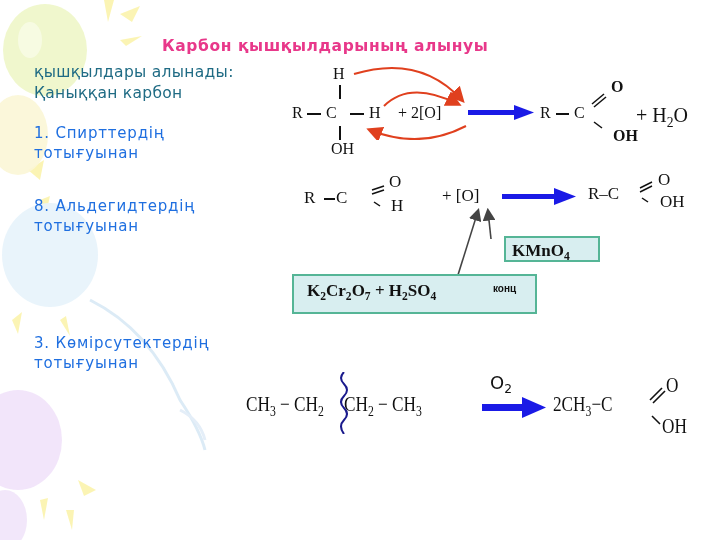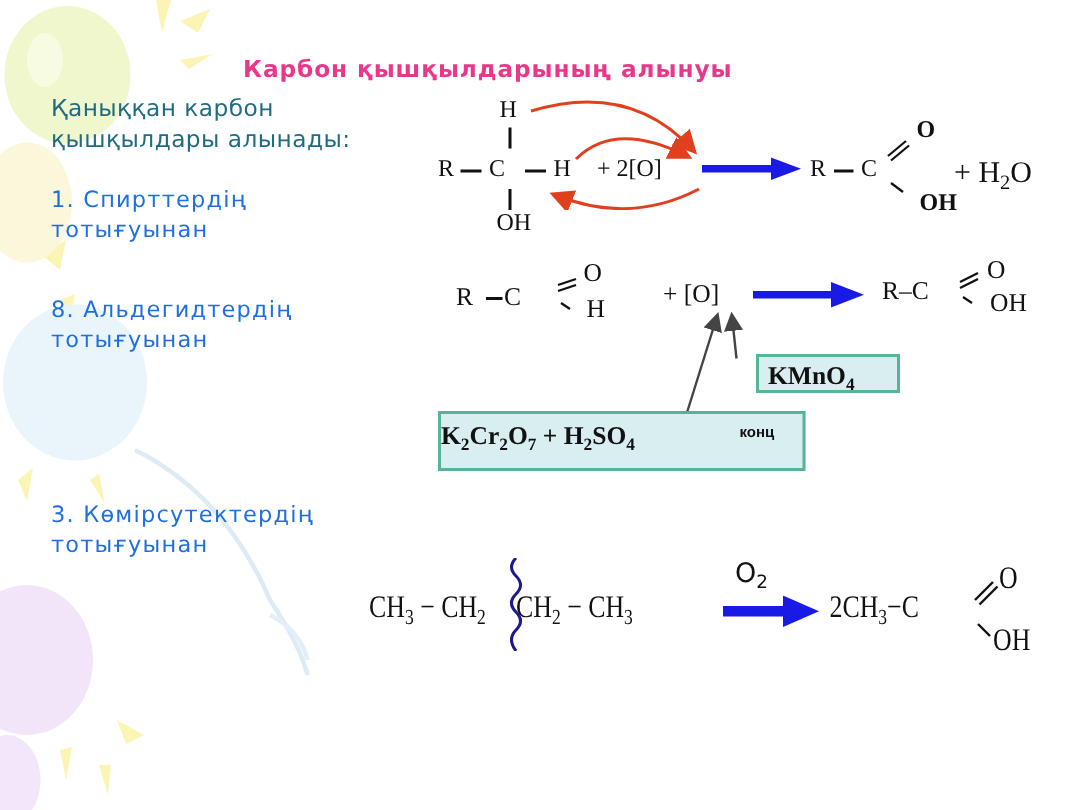--- a/index.html
+++ b/index.html
@@ -40,22 +40,22 @@
   <path d="M90 300 Q150 330 180 400 Q200 430 205 450" stroke="#dcebf6" stroke-width="3" fill="none"></path>
 
   <ellipse cx="18" cy="440" rx="44" ry="50" fill="#f1e4fa" opacity="0.95"></ellipse>
   <ellipse cx="5" cy="520" rx="22" ry="30" fill="#f1e4fa" opacity="0.9"></ellipse>
   <path d="M180 410 Q200 420 205 440" stroke="#e4eef8" stroke-width="3" fill="none"></path>
 </svg>
 
 <div class="abs title">Карбон қышқылдарының алынуы</div>
 
 <div class="abs intro">
+  <div>қышқылдары алынады:</div>
   <div>Қаныққан карбон</div>
-  <div>қышқылдары алынады:</div>
 </div>
 
 <div class="abs item" style="top:123px;">
   <div>1. Спирттердің</div>
   <div>тотығуынан</div>
 </div>
 <div class="abs item" style="top:196px;">
   <div>8. Альдегидтердің</div>
   <div>тотығуынан</div>
 </div>
@@ -137,21 +137,21 @@
       <marker id="ag" markerWidth="8" markerHeight="8" refX="6" refY="4" orient="auto">
           <path d="M0,0 L8,4 L0,8 z" fill="#444"></path>
         </marker>
     </defs>
     <line x1="8" y1="70" x2="28" y2="6" stroke="#444" stroke-width="1.6" marker-end="url(#ag)"></line>
     <line x1="41" y1="34" x2="38" y2="6" stroke="#444" stroke-width="1.6" marker-end="url(#ag)"></line>
   </svg>
 
   <div class="abs box serif" style="left:485px;top:236px;width:96px;height:26px;font-size:17px;font-weight:bold;line-height:26px;padding-left:6px;box-sizing:border-box;margin-left:19px;"><span>KMnO</span><sub>4</sub></div>
 
-  <div class="abs box serif" style="left:292px;top:274px;width:245px;height:40px;font-size:17px;font-weight:bold;line-height:30px;padding-left:0;box-sizing:border-box;white-space:nowrap;">
+  <div class="abs box serif" style="left:292px;top:274px;width:245px;height:40px;font-size:17px;font-weight:bold;line-height:30px;padding-left:13px;box-sizing:border-box;white-space:nowrap;">
     <span>K</span><sub>2</sub><span>Cr</span><sub>2</sub><span>O</span><sub>7</sub><span> + H</span><sub>2</sub><span>SO</span><sub>4</sub>
     <span class="abs" style="left:183px;top:7px;font-family:Liberation Sans, sans-serif;font-size:10px;line-height:12px;font-weight:bold;margin-left:16px;">конц</span>
   </div>
 </div>
 
 <div class="abs serif" style="left:246px;top:392px;font-size:21px;white-space:nowrap;transform:scaleX(0.82);transform-origin:left top;">
   <span>CH</span><sub>3</sub>
   <span>−</span>
   <span>CH</span><sub>2</sub>
   <span style="display:inline-block;width:14px;"></span>

